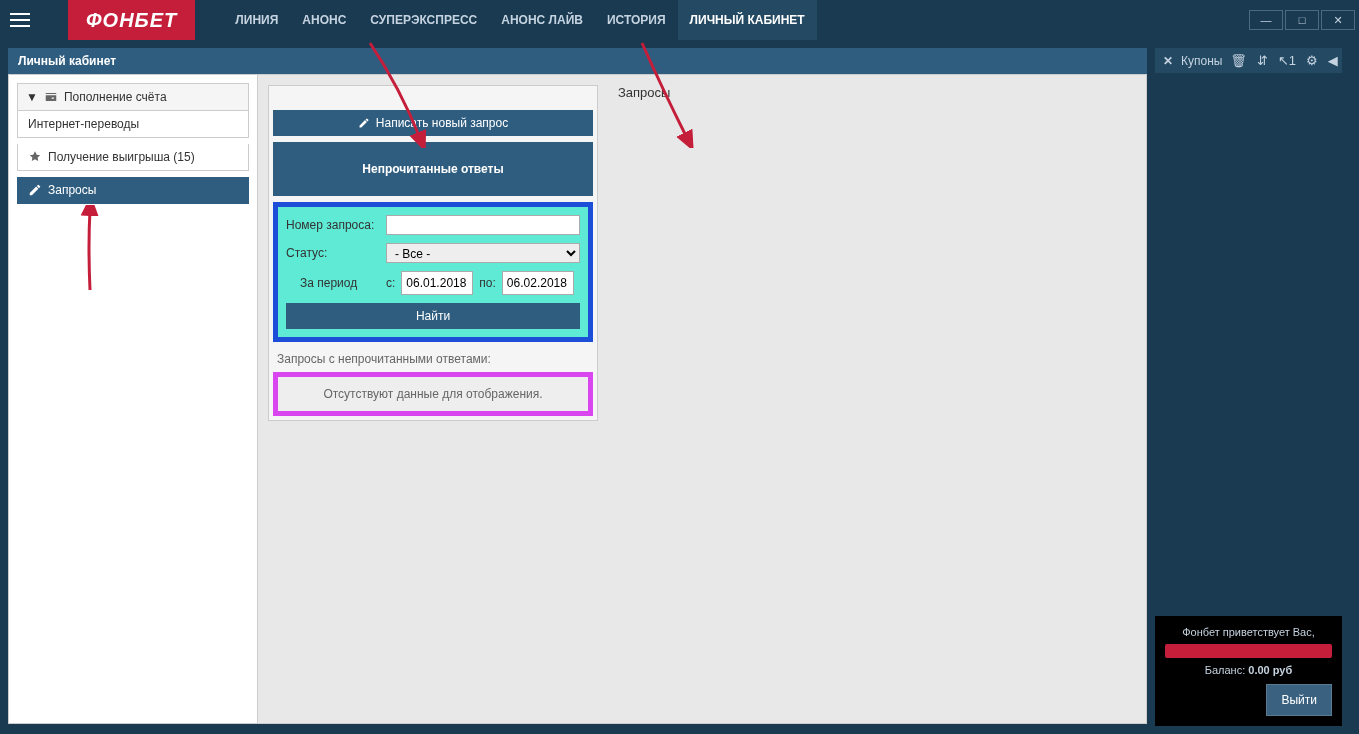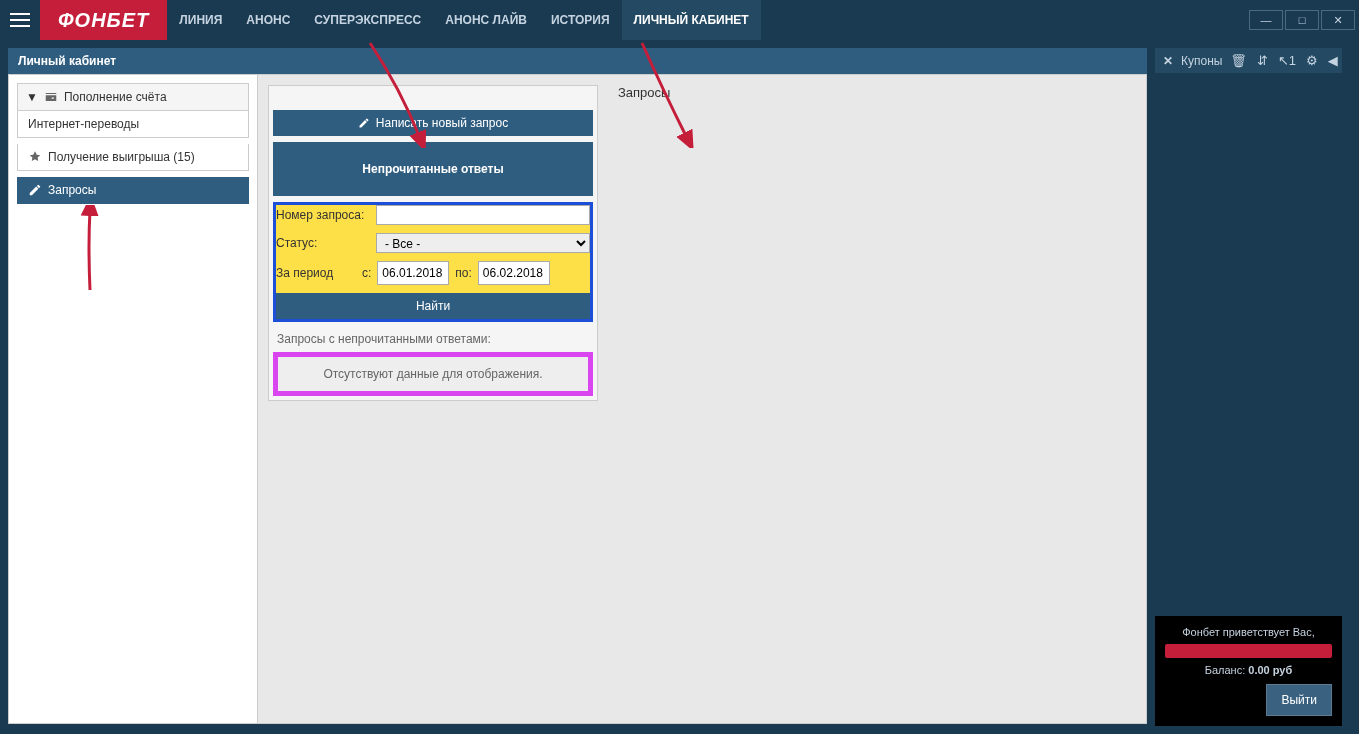--- a/index.html
+++ b/index.html
@@ -10,20 +10,21 @@
   height: 734px;
   overflow: hidden;
   font-size: 12px;
   color: #333;
 }
 .topbar {
   height: 40px;
   background: #1a3a52;
   display: flex;
   align-items: stretch;
+  gap: 28px;
 }
 .hamburger {
   width: 40px;
   display: flex;
   flex-direction: column;
   justify-content: center;
   align-items: center;
   gap: 4px;
   cursor: pointer;
 }
@@ -162,23 +163,24 @@
 .section-header {
   background: #2f5d80;
   color: #fff;
   text-align: center;
   padding: 20px;
   font-size: 12px;
   margin-top: 6px;
   font-weight: bold;
 }
 .filter-box {
-  background: #fde047;
-  border: 3px solid #1d4ed8;
+  background: #5eead4;
+  border: 5px solid #1d4ed8;
   margin-top: 6px;
+  padding: 8px;
 }
 .filter-row {
   display: flex;
   align-items: center;
   margin-bottom: 8px;
   font-size: 12px;
 }
 .filter-label {
   width: 100px;
   color: #333;
@@ -198,21 +200,21 @@
   height: 20px;
   background: #eee;
 }
 .period-row {
   display: flex;
   align-items: center;
   gap: 6px;
   font-size: 12px;
   margin-bottom: 8px;
 }
-.period-label { width: 80px; }
+.period-label { width: 80px; margin-left: 14px; }
 .date-input {
   width: 72px;
   border: 1px solid #aaa;
   padding: 2px 4px;
   font-size: 12px;
   height: 24px;
 }
 .unread-note {
   font-size: 12px;
   color: #666;

